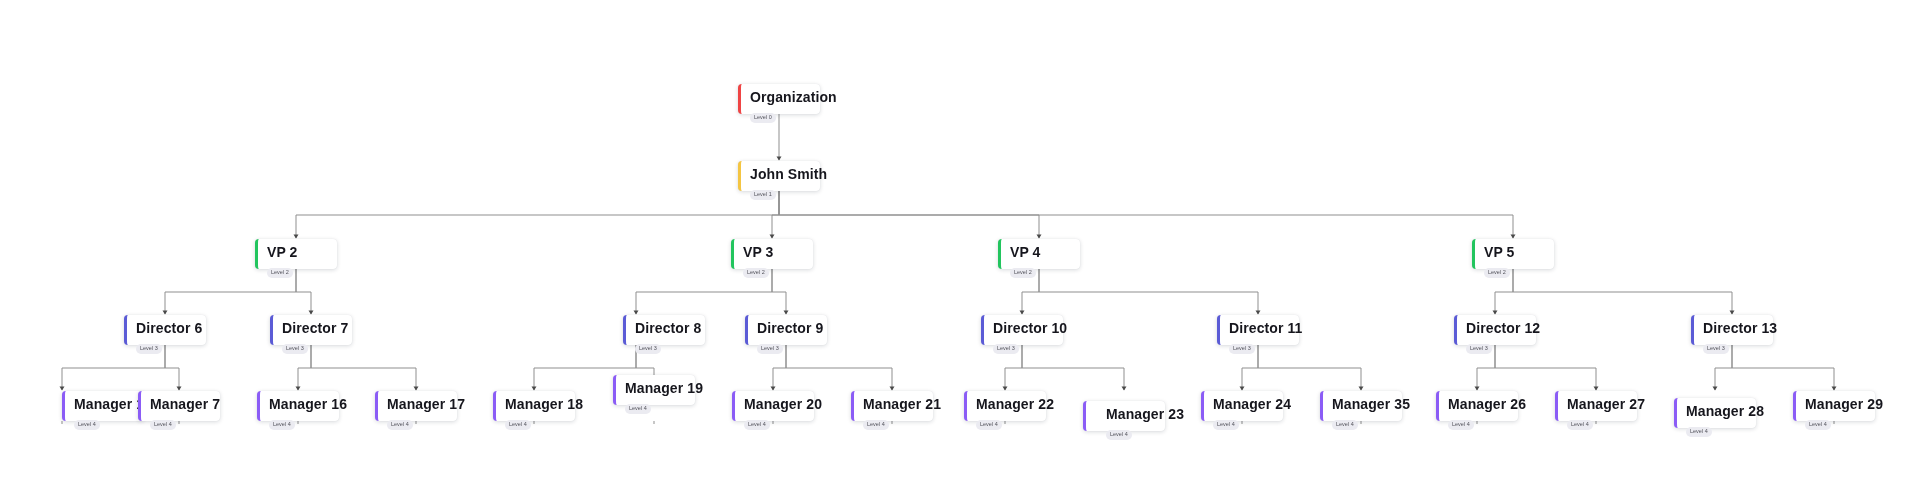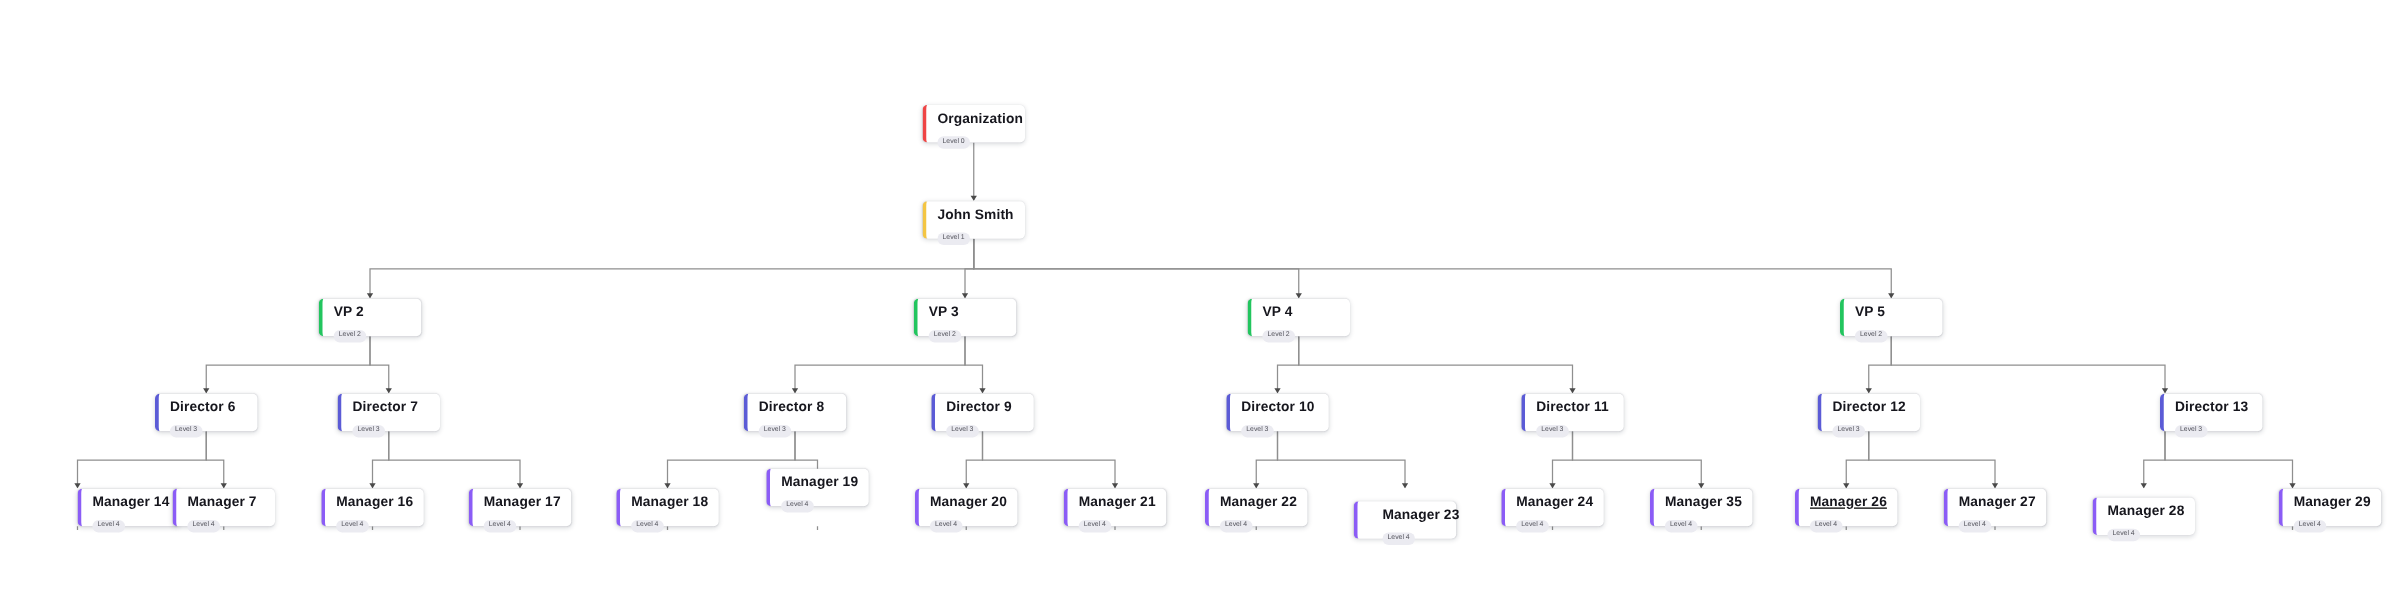--- a/index.html
+++ b/index.html
@@ -32,21 +32,21 @@
     box-sizing: border-box;
     background: #ffffff;
     border-radius: 4px;
     border-left: 3px solid #999;
     box-shadow: 0 1px 4px rgba(15,23,42,0.16), 0 0 1px rgba(15,23,42,0.10);
     padding: 5px 4px 0 9px;
     cursor: pointer;
   }
   .node .name {
     display: block;
-    font-size: 11px;
+    font-size: 14px;
     font-weight: 700;
     color: #16161d;
     white-space: nowrap;
     letter-spacing: 0.1px;
   }
   .node .badge {
     display: inline-block;
     margin-top: 2.5px;
     font-size: 5.5px;
     line-height: 1;
@@ -140,36 +140,36 @@
     </svg>
   <div id="nodes-layer">
       <div class="node" style="left: 738px; top: 84px; border-left-color: rgb(239, 68, 68);"><span class="name">Organization</span><span class="badge">Level 0</span></div>
       <div class="node" style="left: 738px; top: 161px; border-left-color: rgb(244, 197, 66);"><span class="name">John Smith</span><span class="badge">Level 1</span></div>
       <div class="node" style="left: 255px; top: 239px; border-left-color: rgb(34, 197, 94);"><span class="name">VP 2</span><span class="badge">Level 2</span></div>
       <div class="node" style="left: 731px; top: 239px; border-left-color: rgb(34, 197, 94);"><span class="name">VP 3</span><span class="badge">Level 2</span></div>
       <div class="node" style="left: 998px; top: 239px; border-left-color: rgb(34, 197, 94);"><span class="name">VP 4</span><span class="badge">Level 2</span></div>
       <div class="node" style="left: 1472px; top: 239px; border-left-color: rgb(34, 197, 94);"><span class="name">VP 5</span><span class="badge">Level 2</span></div>
       <div class="node" style="left: 124px; top: 315px; border-left-color: rgb(91, 91, 214);"><span class="name">Director 6</span><span class="badge">Level 3</span></div>
       <div class="node" style="left: 270px; top: 315px; border-left-color: rgb(91, 91, 214);"><span class="name">Director 7</span><span class="badge">Level 3</span></div>
-      <div class="node" style="left: 595px; top: 315px; border-left-color: rgb(91, 91, 214);"><span class="name">Director 8</span><span class="badge">Level 3</span></div>
+      <div class="node" style="left: 623px; top: 315px; border-left-color: rgb(91, 91, 214);"><span class="name">Director 8</span><span class="badge">Level 3</span></div>
       <div class="node" style="left: 745px; top: 315px; border-left-color: rgb(91, 91, 214);"><span class="name">Director 9</span><span class="badge">Level 3</span></div>
       <div class="node" style="left: 981px; top: 315px; border-left-color: rgb(91, 91, 214);"><span class="name">Director 10</span><span class="badge">Level 3</span></div>
       <div class="node" style="left: 1217px; top: 315px; border-left-color: rgb(91, 91, 214);"><span class="name">Director 11</span><span class="badge">Level 3</span></div>
       <div class="node" style="left: 1454px; top: 315px; border-left-color: rgb(91, 91, 214);"><span class="name">Director 12</span><span class="badge">Level 3</span></div>
-      <div class="node" style="left: 1691px; top: 315px; border-left-color: rgb(91, 91, 214); margin-left: 37px;"><span class="name">Director 13</span><span class="badge">Level 3</span></div>
+      <div class="node" style="left: 1691px; top: 315px; border-left-color: rgb(91, 91, 214);"><span class="name">Director 13</span><span class="badge">Level 3</span></div>
       <div class="node" style="left: 21px; top: 391px; border-left-color: rgb(139, 92, 246); margin-left: 41px;"><span class="name">Manager 14</span><span class="badge">Level 4</span></div>
       <div class="node" style="left: 138px; top: 391px; border-left-color: rgb(139, 92, 246);"><span class="name">Manager 7</span><span class="badge">Level 4</span></div>
       <div class="node" style="left: 257px; top: 391px; border-left-color: rgb(139, 92, 246);"><span class="name">Manager 16</span><span class="badge">Level 4</span></div>
       <div class="node" style="left: 375px; top: 391px; border-left-color: rgb(139, 92, 246);"><span class="name">Manager 17</span><span class="badge">Level 4</span></div>
       <div class="node" style="left: 493px; top: 391px; border-left-color: rgb(139, 92, 246);"><span class="name">Manager 18</span><span class="badge">Level 4</span></div>
       <div class="node" style="left: 613px; top: 375px; border-left-color: rgb(139, 92, 246);"><span class="name">Manager 19</span><span class="badge">Level 4</span></div>
       <div class="node" style="left: 732px; top: 391px; border-left-color: rgb(139, 92, 246);"><span class="name">Manager 20</span><span class="badge">Level 4</span></div>
       <div class="node" style="left: 851px; top: 391px; border-left-color: rgb(139, 92, 246);"><span class="name">Manager 21</span><span class="badge">Level 4</span></div>
       <div class="node" style="left: 964px; top: 391px; border-left-color: rgb(139, 92, 246);"><span class="name">Manager 22</span><span class="badge">Level 4</span></div>
       <div class="node" style="left: 1083px; top: 401px; border-left-color: rgb(139, 92, 246); padding-left: 20px;"><span class="name">Manager 23</span><span class="badge">Level 4</span></div>
       <div class="node" style="left: 1201px; top: 391px; border-left-color: rgb(139, 92, 246);"><span class="name">Manager 24</span><span class="badge">Level 4</span></div>
       <div class="node" style="left: 1320px; top: 391px; border-left-color: rgb(139, 92, 246);"><span class="name">Manager 35</span><span class="badge">Level 4</span></div>
-      <div class="node" style="left: 1436px; top: 391px; border-left-color: rgb(139, 92, 246); text-decoration: underline;"><span class="name">Manager 26</span><span class="badge">Level 4</span></div>
+      <div class="node" style="left: 1436px; top: 391px; border-left-color: rgb(139, 92, 246);"><span class="name">Manager 26</span><span class="badge">Level 4</span></div>
       <div class="node" style="left: 1555px; top: 391px; border-left-color: rgb(139, 92, 246);"><span class="name">Manager 27</span><span class="badge">Level 4</span></div>
       <div class="node" style="left: 1674px; top: 398px; border-left-color: rgb(139, 92, 246);"><span class="name">Manager 28</span><span class="badge">Level 4</span></div>
-      <div class="node" style="left: 1793px; top: 391px; border-left-color: rgb(139, 92, 246); margin-left: 30px;"><span class="name">Manager 29</span><span class="badge">Level 4</span></div>
+      <div class="node" style="left: 1793px; top: 391px; border-left-color: rgb(139, 92, 246);"><span class="name">Manager 29</span><span class="badge">Level 4</span></div>
     </div>
 </div>
 
 </body></html>

